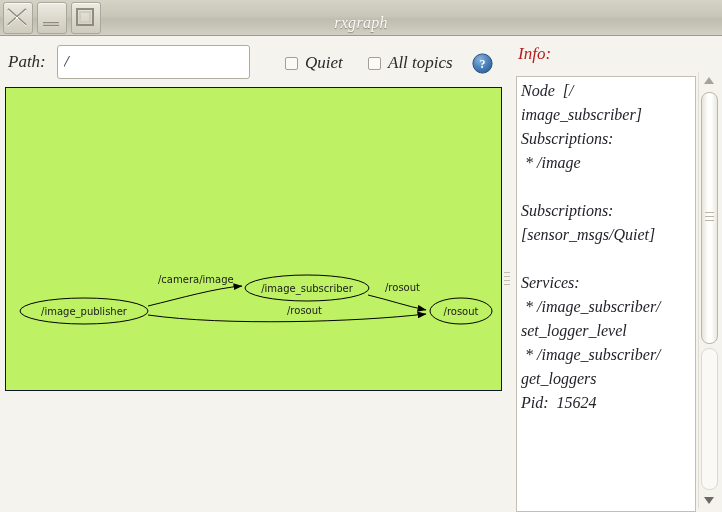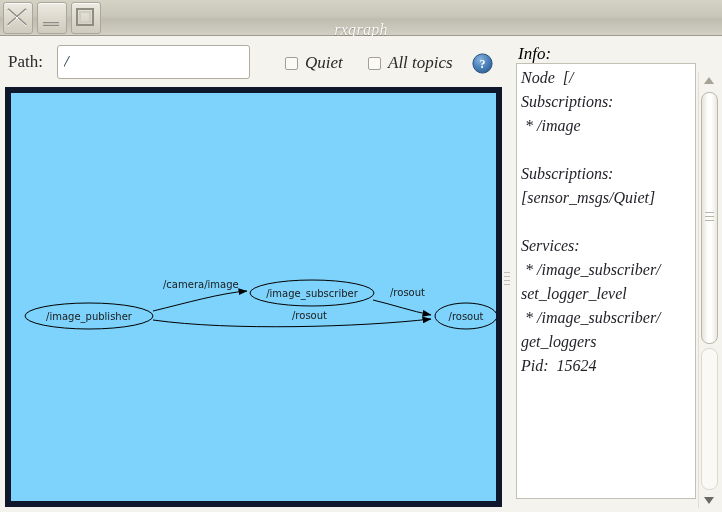--- a/index.html
+++ b/index.html
@@ -32,39 +32,39 @@
     width: 28px; height: 30px;
     border: 1px solid #a9a69b;
     border-radius: 3px;
     background: linear-gradient(to bottom, #eceae2 0%, #ddd9cd 50%, #cfcbbe 100%);
     box-shadow: inset 0 1px 0 #fbfaf6;
     position: relative;
     cursor: pointer;
   }
   .wbtn svg { position: absolute; left: 0; top: 0; }
   .title-text {
-    position: absolute; left: 0; top: 21px;
+    position: absolute; left: 0; top: 14px;
     width: 722px; text-align: center;
     font-size: 16px; font-style: italic;
     color: #fbfaf6;
     text-shadow: 0 1px 1px rgba(110,107,98,0.75);
     letter-spacing: 0.3px;
     pointer-events: none;
   }
 
   
   .toolbar {
     position: absolute; left: 0; top: 36px;
     width: 722px; height: 48px;
     background: #f4f3ee;
     box-sizing: border-box;
   }
   .path-label {
     position: absolute; left: 8px; top: 52px;
-    font-size: 17px; color: #2b2b2b; text-align: center;
+    font-size: 17px; font-style: italic; color: #2b2b2b; text-align: center;
   }
   .combo {
     position: absolute; left: 57px; top: 45px;
     width: 193px; height: 34px;
     border: 1px solid #b0ac9f;
     border-radius: 3px;
     background: #ffffff;
     box-sizing: border-box;
     display: flex;
     overflow: hidden;
@@ -103,23 +103,23 @@
   }
   .help-icon {
     position: absolute; left: 472px; top: 53px;
     width: 21px; height: 21px;
     cursor: pointer;
   }
 
   
   .canvas {
     position: absolute; left: 5px; top: 87px;
-    width: 497px; height: 420px;
-    background: #7dd3fc;
-    border: 6px solid #0f172a;
+    width: 497px; height: 304px;
+    background: #bef264;
+    border: 1px solid #0f172a;
     box-sizing: border-box;
     overflow: hidden;
   }
   .canvas svg { display: block; }
   .node-label {
     font-family: "DejaVu Sans", sans-serif;
     font-size: 10px;
     fill: #1a1a1a;
   }
   .edge-label {
@@ -148,24 +148,24 @@
   .splitter .grip span {
     display: block;
     width: 6px; height: 1px;
     background: #c2beb2;
     margin-bottom: 3px;
   }
 
   
   .info-label {
     position: absolute; left: 518px; top: 44px;
-    font-size: 17px; font-style: italic; color: #000000;
+    font-size: 17px; font-style: italic; color: #b91c1c;
   }
   .info-box {
-    position: absolute; left: 516px; top: 63px;
+    position: absolute; left: 516px; top: 76px;
     width: 180px; height: 436px;
     background: #ffffff;
     border: 1px solid #c3bfb3;
     box-sizing: border-box;
     overflow: hidden;
     padding: 2px 20px 0 4px;
   }
   .info-line {
     font-size: 16px; font-style: italic;
     color: #24232a;
@@ -330,20 +330,21 @@
         <span></span>
         <span></span>
         <span></span>
     </div>
   </div>
 
   <div class="info-label">Info:</div>
 
   <div class="info-box">
     <div class="info-line">Node  [/</div>
+    <div class="info-line">image_subscriber]</div>
     <div class="info-line">Subscriptions:</div>
     <div class="info-line"> * /image</div>
     <div class="info-line blank"></div>
     <div class="info-line">Subscriptions:</div>
     <div class="info-line">[sensor_msgs/Quiet]</div>
     <div class="info-line blank"></div>
     <div class="info-line">Services:</div>
     <div class="info-line"> * /image_subscriber/</div>
     <div class="info-line">set_logger_level</div>
     <div class="info-line"> * /image_subscriber/</div>

